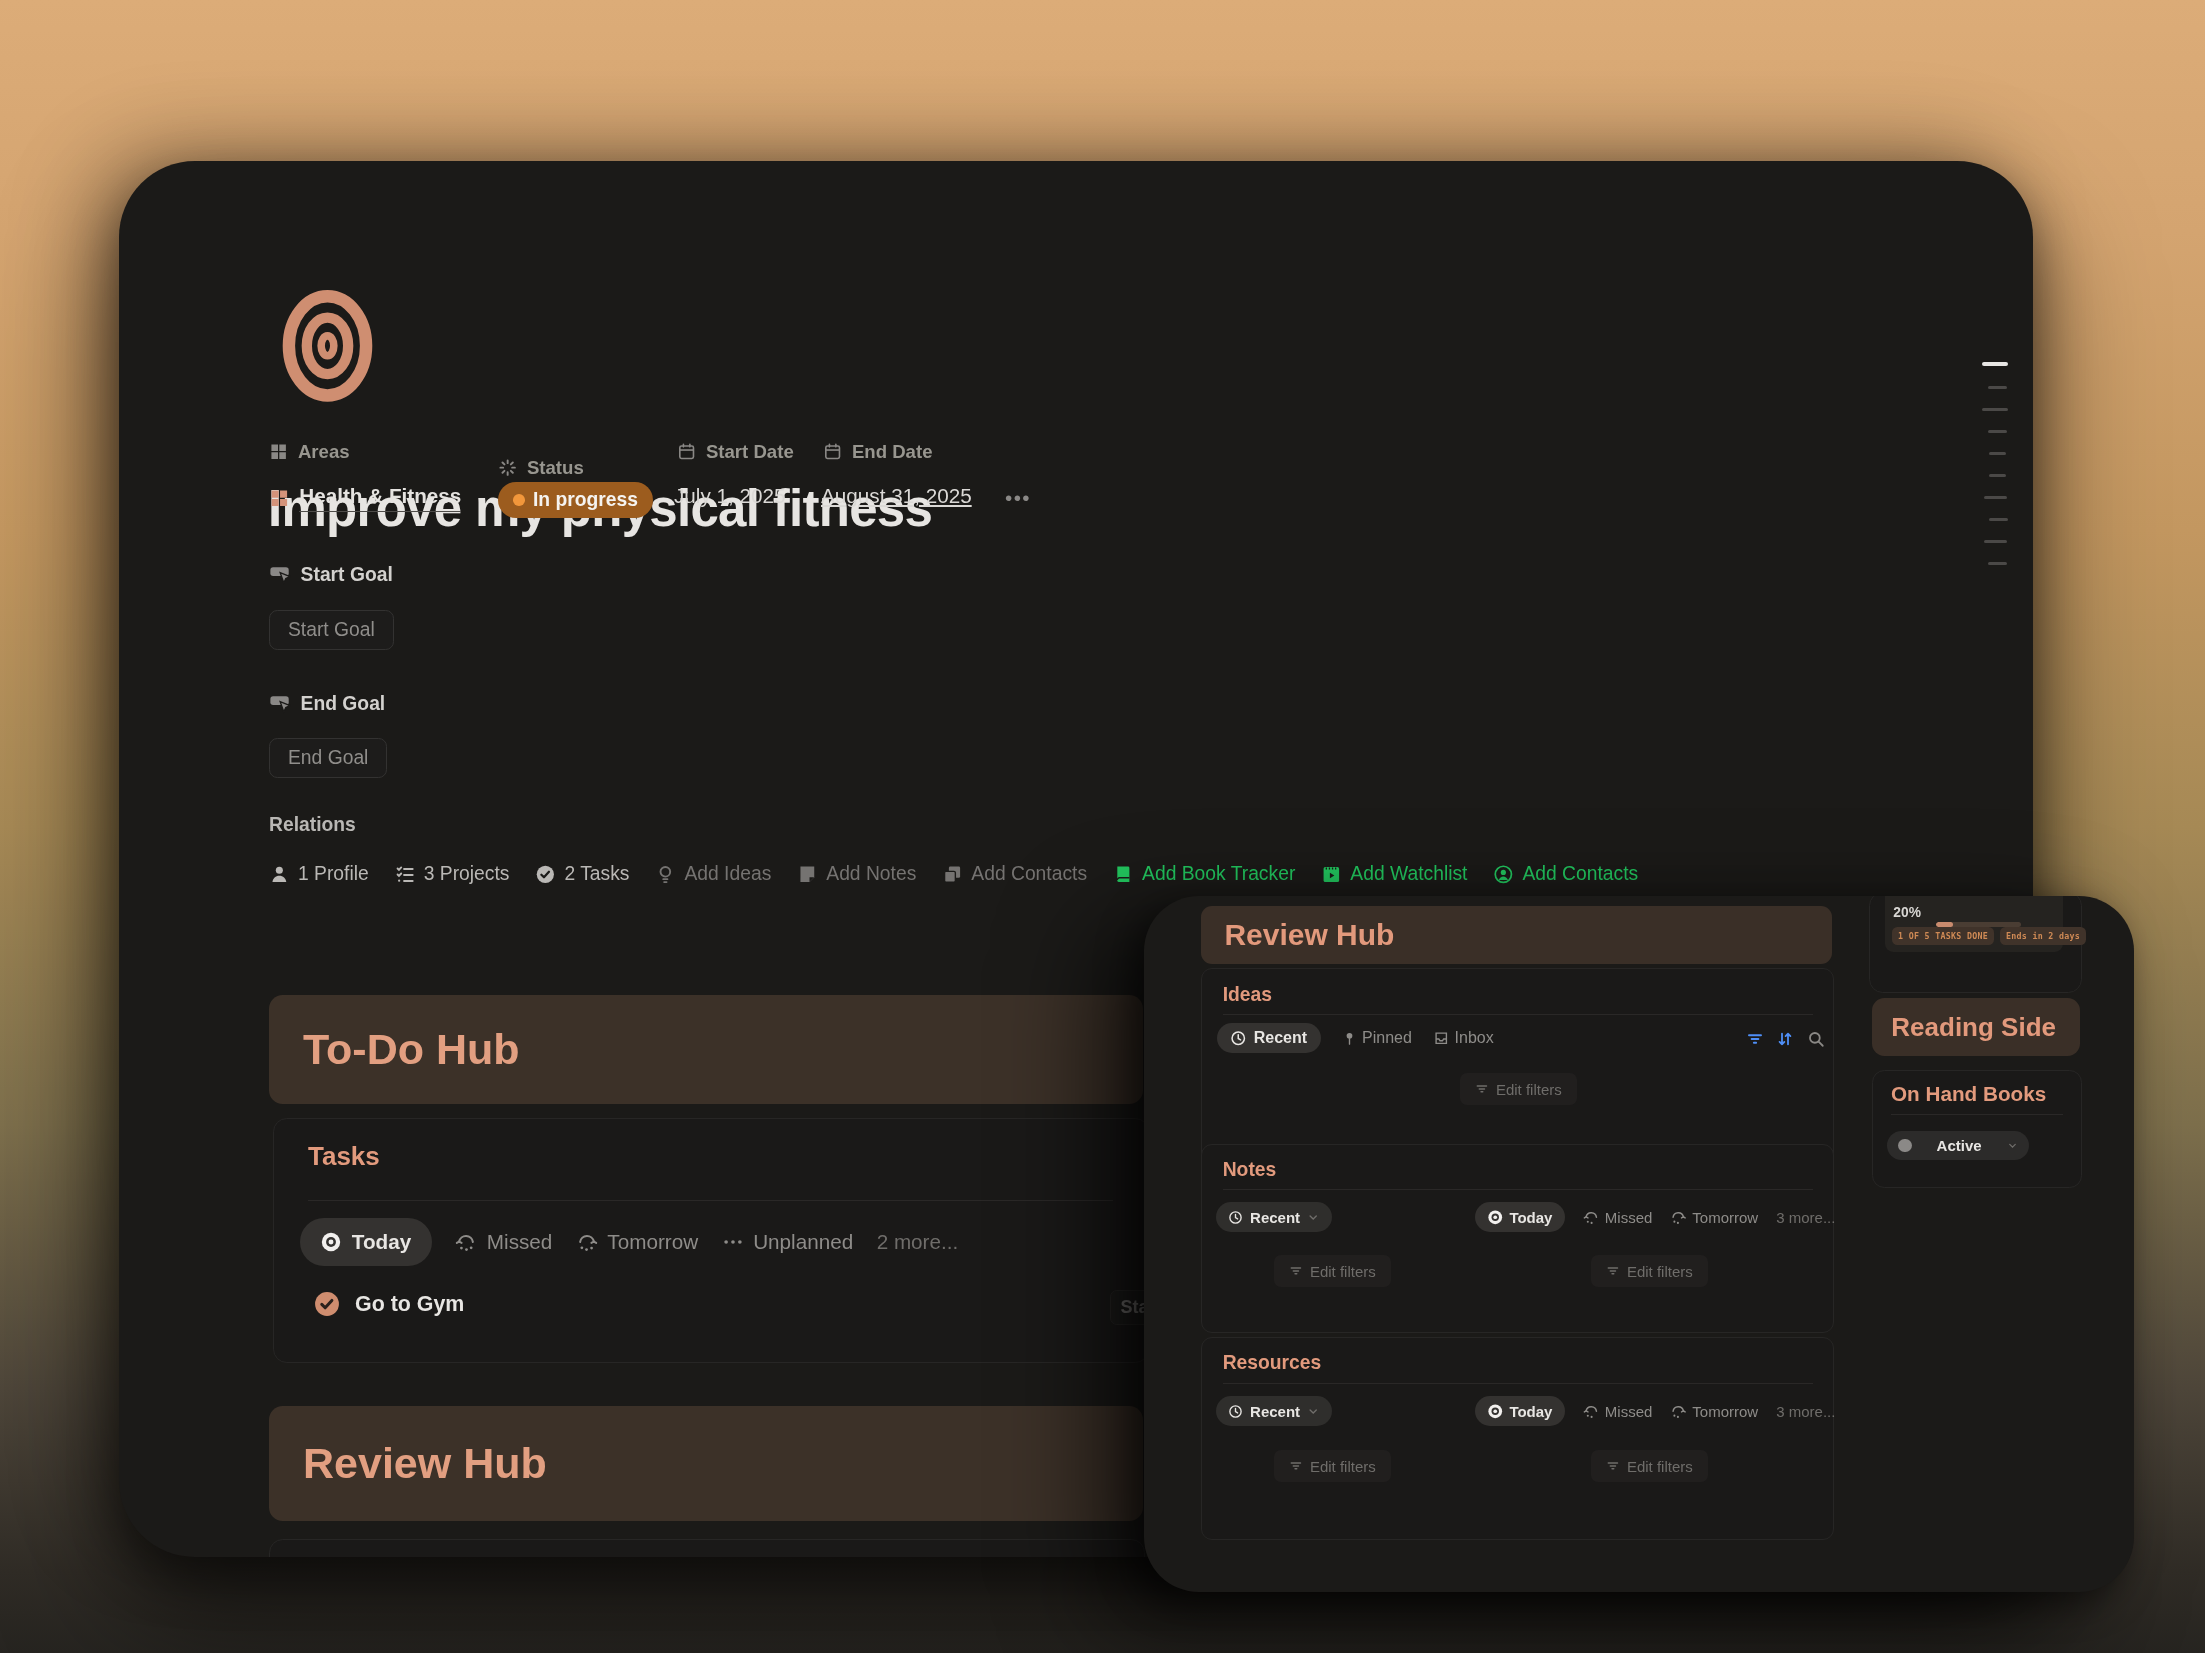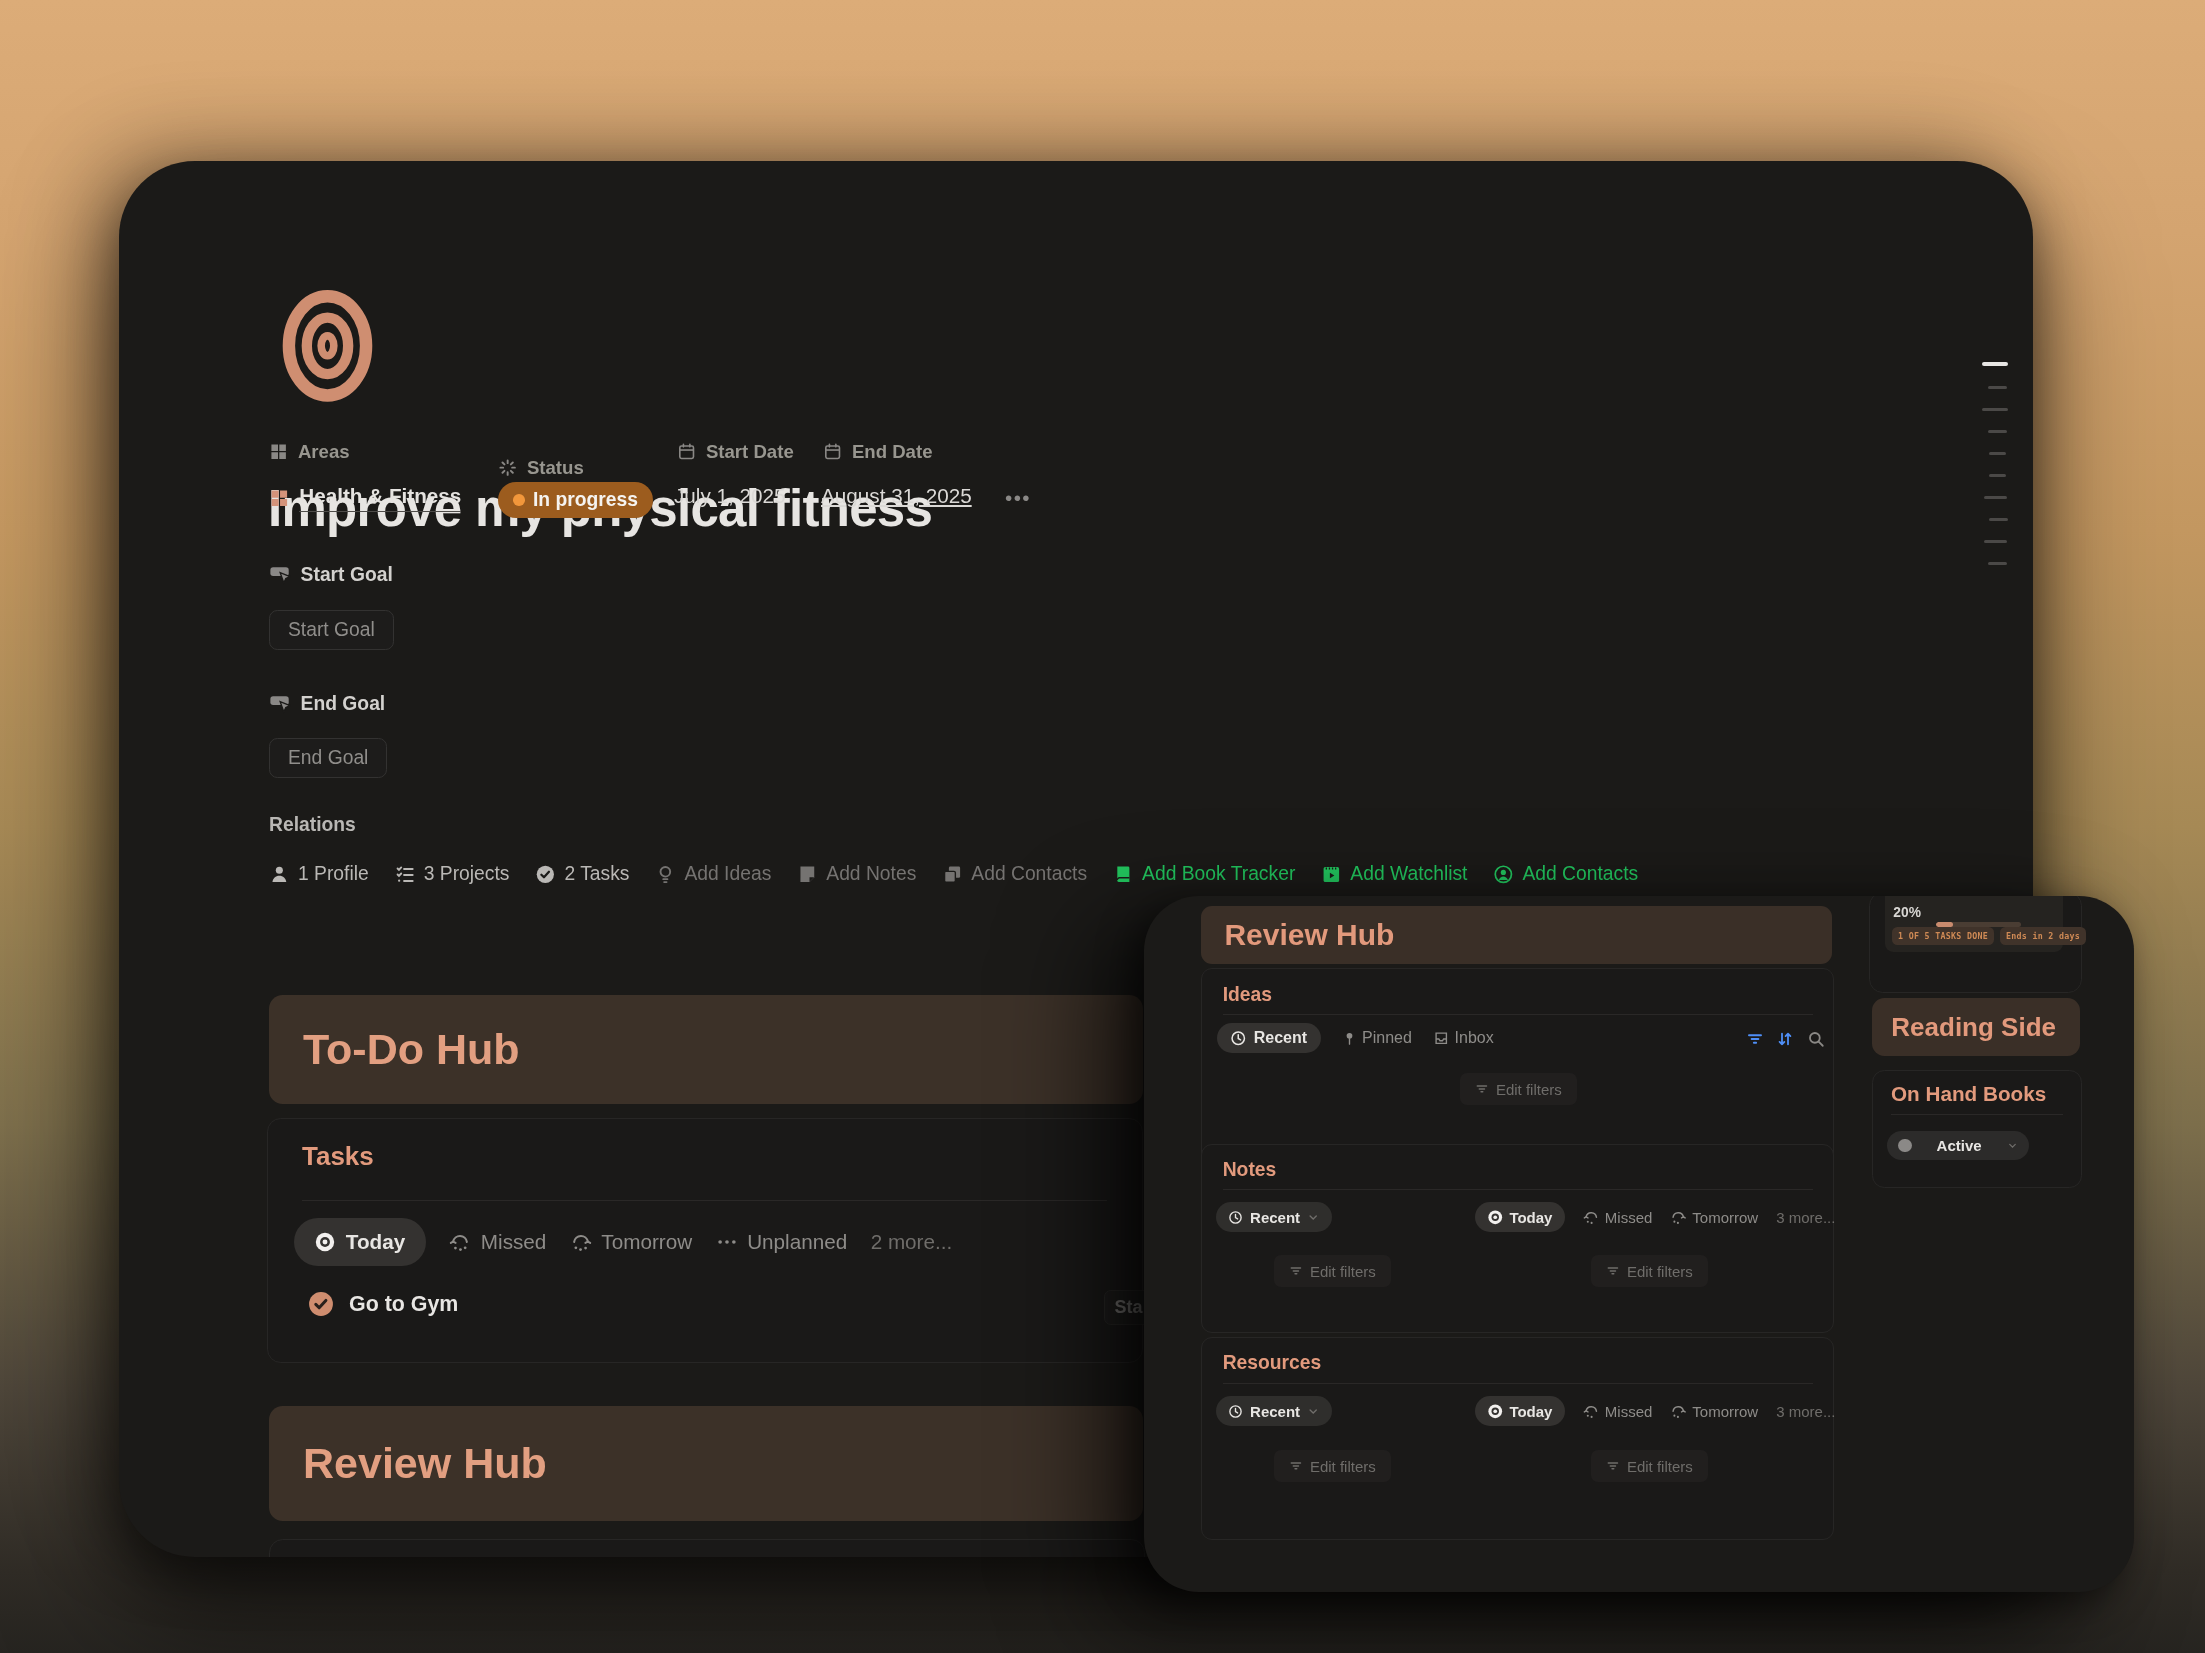--- a/index.html
+++ b/index.html
@@ -239,21 +239,21 @@
       <div class="toc-line" style="left:1865px;top:335px;width:23px;"></div>
       <div class="toc-line" style="left:1870px;top:357px;width:19.3px;"></div>
       <div class="toc-line" style="left:1865px;top:379px;width:23.4px;"></div>
       <div class="toc-line" style="left:1869px;top:401px;width:18.6px;"></div>
     </div>
 
     <div class="hub" style="left:150px;top:834px;width:874px;height:109px;">
       <span class="hub-title" style="margin-left:34px;font-size:43px;">To-Do Hub</span>
     </div>
 
-    <div class="card" style="left:148px;top:957px;width:874px;height:243px;overflow:visible;text-align:right;">
+    <div class="card" style="left:154px;top:957px;width:874px;height:243px;overflow:visible;text-align:right;">
       <div class="abs sect-title" style="left:34px;top:22px;font-size:26px;">Tasks</div>
       <div class="divider" style="left:34px;top:81px;width:805px;"></div>
       <div class="abs" style="left:25.5px;top:99px;display:flex;align-items:center;gap:23.4px;white-space:nowrap;">
         <span class="pill" style="height:48px;padding:0 20.7px;gap:9.6px;font-size:20.7px;">
           <span class="ic" style="width:22px;height:22px;color:#f2f0ee;">
               <svg viewBox="0 0 24 24">
                 <circle cx="12" cy="12" r="10" fill="currentColor"></circle>
                 <circle cx="12" cy="12" r="5.4" fill="#343230"></circle>
                 <circle cx="12" cy="12" r="2.7" fill="currentColor"></circle>
               </svg>

